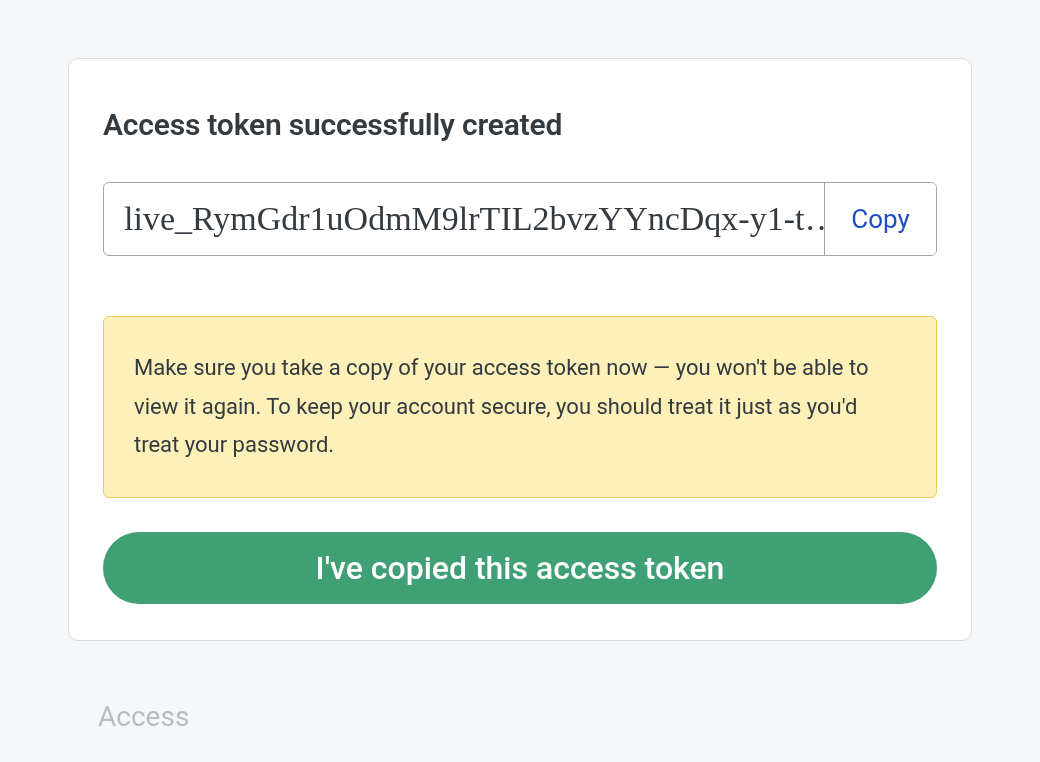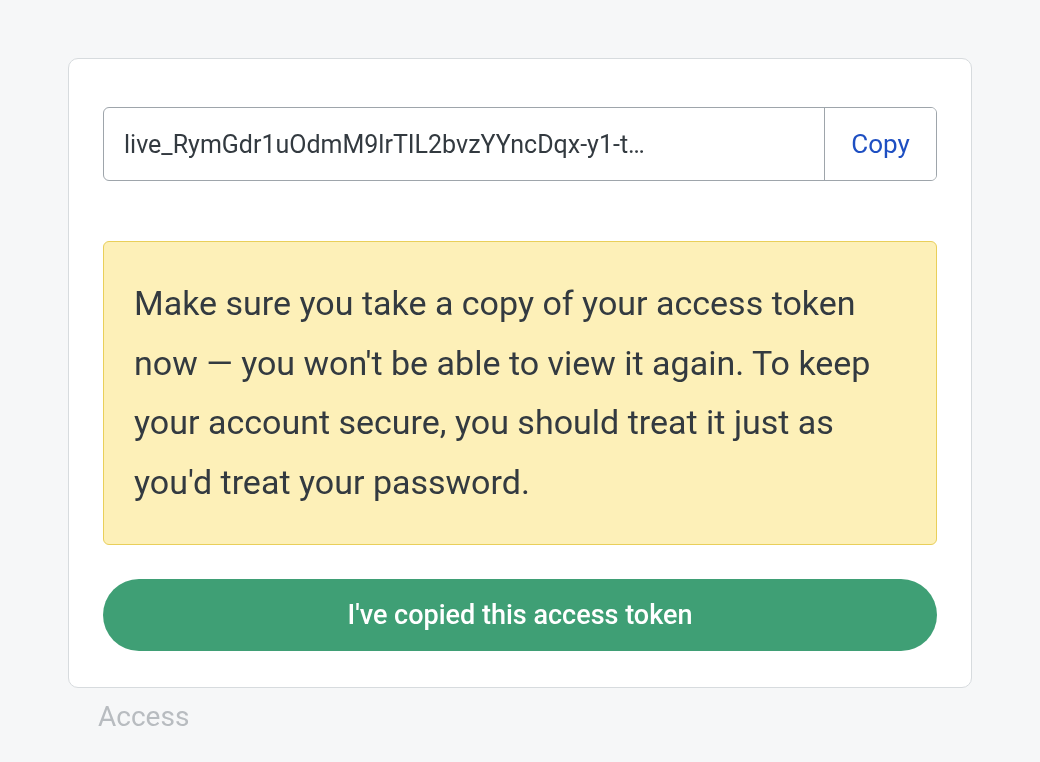--- a/index.html
+++ b/index.html
@@ -46,26 +46,27 @@
       border-radius: 6px;
       overflow: hidden;
       margin-bottom: 60px;
       height: 74px;
     }
     .token-value {
       flex: 1;
       display: flex;
       align-items: center;
       padding: 0 20px;
-      font-size: 25px;
+      font-size: 34px;
       color: #333a40;
       white-space: nowrap;
       overflow: hidden;
       text-overflow: ellipsis;
       min-width: 0;
+      font-family: Liberation Serif, serif;
     }
     .copy-button {
       width: 112px;
       border: none;
       border-left: 1px solid #9ea5ab;
       background: #ffffff;
       color: #1e4fc2;
       font-size: 26px;
       font-weight: 400;
       cursor: pointer;
@@ -73,44 +74,45 @@
       text-align: center;
     }
     .warning-box {
       background: #fdf0b8;
       border: 1px solid #e9cf5a;
       border-radius: 6px;
       padding: 32px 30px;
       margin-bottom: 34px;
     }
     .warning-text {
-      font-size: 34px;
+      font-size: 22px;
       line-height: 1.75;
       color: #333a40;
       font-weight: 400;
     }
     .confirm-button {
       width: 100%;
       height: 72px;
       border: none;
       border-radius: 999px;
       background: #3f9f75;
       color: #ffffff;
-      font-size: 27px;
+      font-size: 32px;
       font-weight: 500;
       cursor: pointer;
       font-family: inherit;
     }
   </style>
 </head>
 <body>
 
 <div class="backdrop-text">Access</div>
 
 <div class="modal">
+  <h1 class="modal-title">Access token successfully created</h1>
 
   <div class="token-row">
     <div class="token-value">live_RymGdr1uOdmM9lrTIL2bvzYYncDqx-y1-t…</div>
     <button class="copy-button">Copy</button>
   </div>
 
   <div class="warning-box">
     <p class="warning-text">Make sure you take a copy of your access token now — you won't be able to view it again. To keep your account secure, you should treat it just as you'd treat your password.</p>
   </div>
 

